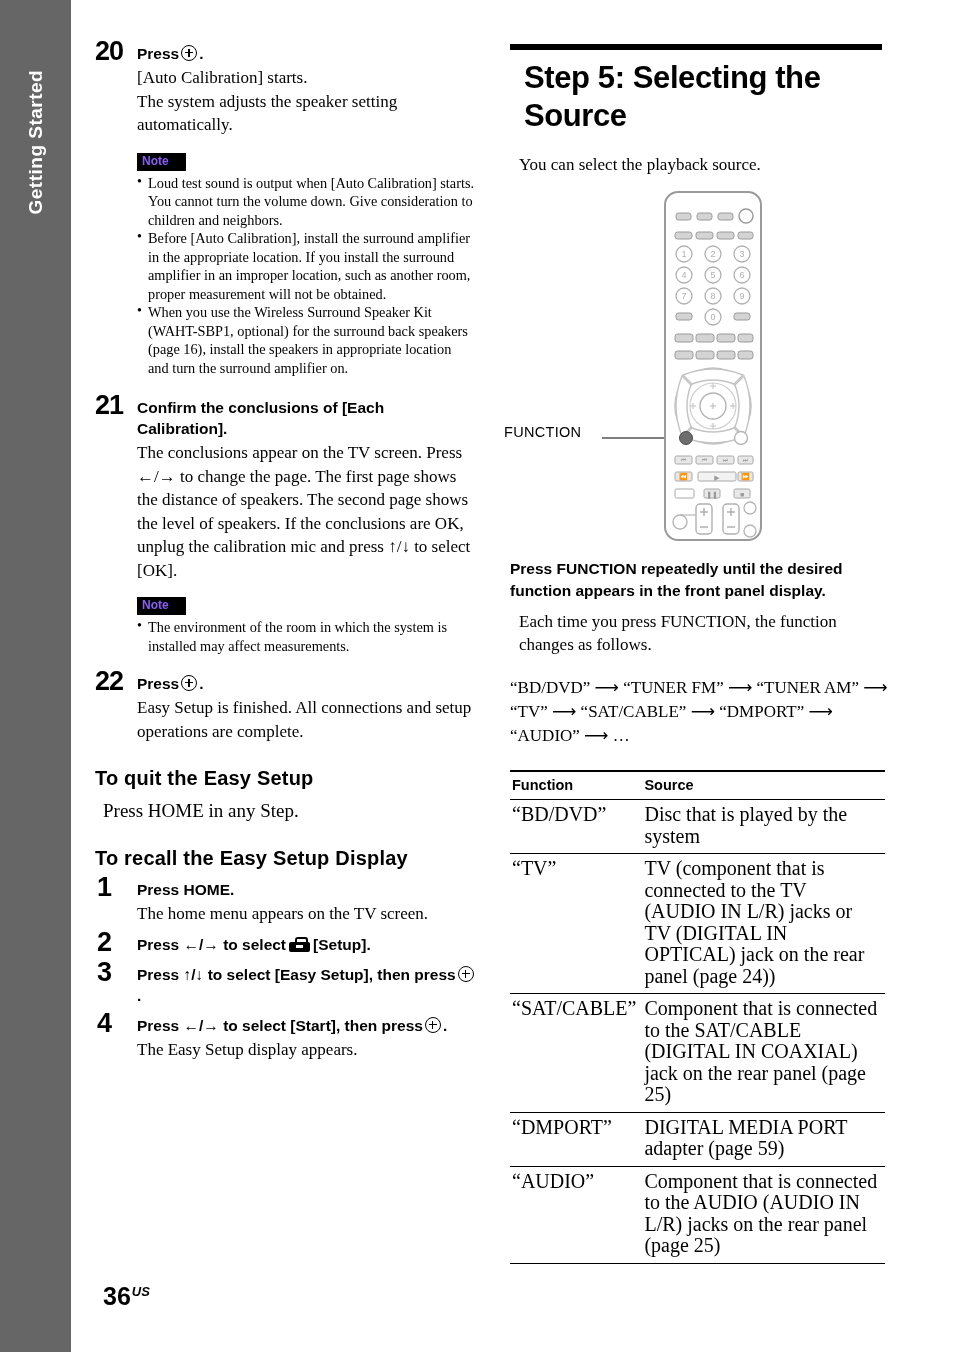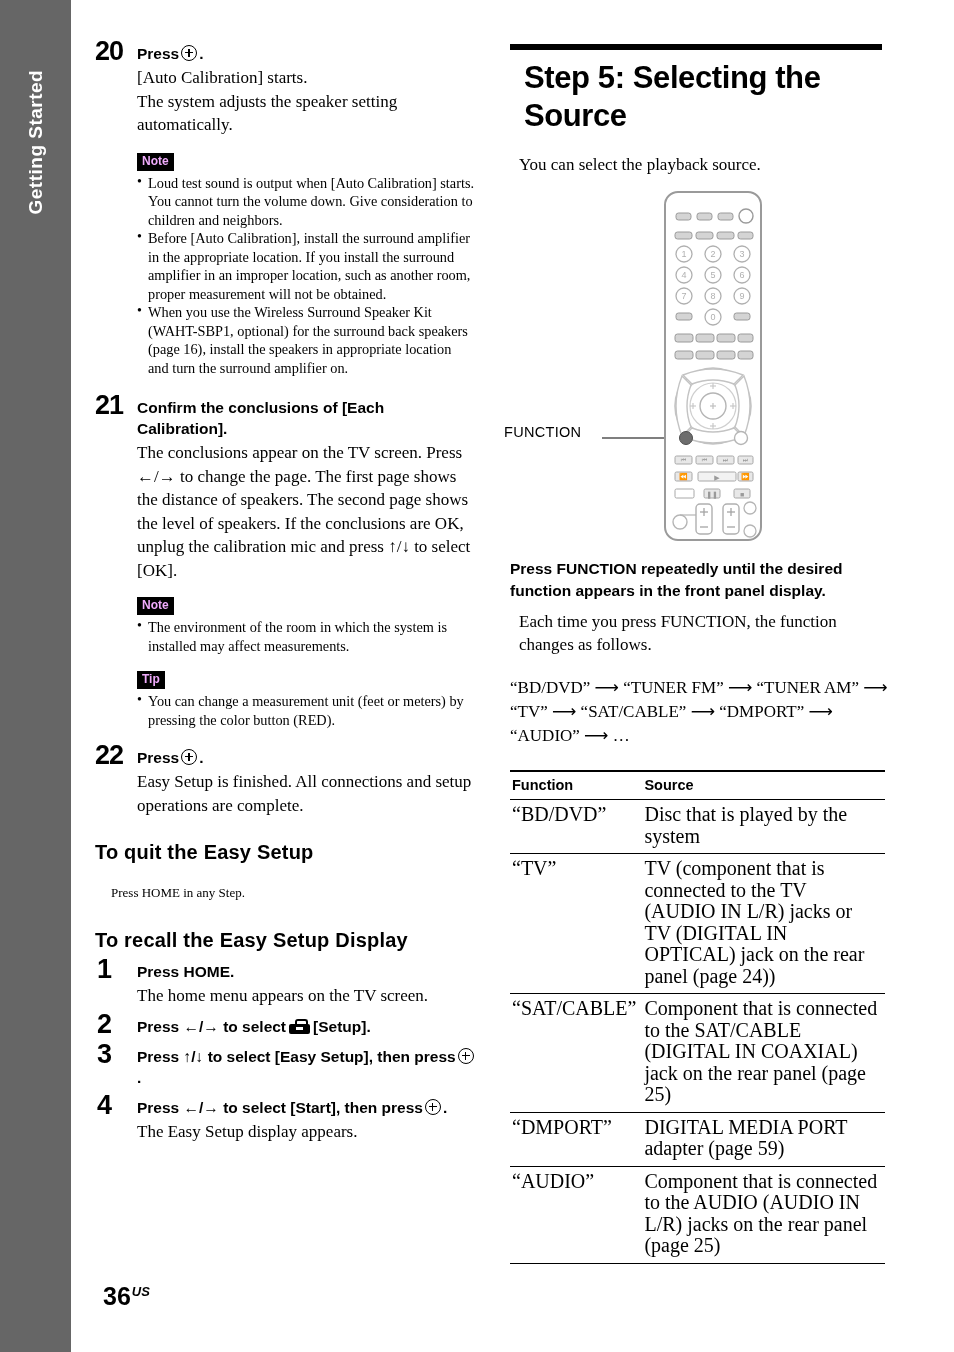--- a/index.html
+++ b/index.html
@@ -139,26 +139,26 @@
     position: absolute;
     left: 7px; bottom: 4px;
     width: 7px; height: 2.6px;
     background: #fff;
   }
 
   
   .badge {
     display: inline-block;
     background: #000;
-    color: #f0abfc;
+    color: #8b5cf6;
     font-family: "Liberation Sans", sans-serif;
     font-weight: bold;
     font-size: 12px;
     line-height: 15px;
-    padding: 1px 5px 2px 5px;
+    padding: 1px 17px 2px 5px;
   }
   .note-block {
     margin: 14px 0 0 42px;
     width: 338px;
   }
   .note-list {
     margin: 3px 0 0 0;
     padding: 0;
     list-style: none;
     font-family: "Liberation Serif", serif;
@@ -181,23 +181,23 @@
   .sub-head {
     font-family: "Liberation Sans", sans-serif;
     font-weight: bold;
     font-size: 20px;
     line-height: 26px;
     letter-spacing: 0.2px;
     margin: 22px 0 2px 0;
   }
   .plain {
     font-family: "Liberation Serif", serif;
-    font-size: 13px;
+    font-size: 19px;
     line-height: 23.5px;
-    margin: 16px;
+    margin: 8px;
   }
 
   
   .rule-bar {
     height: 6px;
     background: #000;
     width: 372px;
     margin-bottom: 9px;
   }
   .big-title {
@@ -323,26 +323,20 @@
       <p class="step-body">The conclusions appear on the TV screen. Press ←/→ to change the page. The first page shows the distance of speakers. The second page shows the level of speakers. If the conclusions are OK, unplug the calibration mic and press ↑/↓ to select [OK].</p>
     </div>
 
     <div class="note-block" style="margin-top:13px;">
       <span class="badge">Note</span>
       <ul class="note-list">
         <li>The environment of the room in which the system is installed may affect measurements.</li>
       </ul>
     </div>
 
-    <div class="note-block" style="margin-top:14px;">
-      <span class="badge">Tip</span>
-      <ul class="note-list">
-        <li>You can change a measurement unit (feet or meters) by pressing the color button (RED).</li>
-      </ul>
-    </div>
 
     <div class="step" style="margin-top:18px;">
       <div class="step-num">22</div>
       <p class="step-head">
         <span>Press</span><span class="enter-icon"></span><span>.</span>
       </p>
       <p class="step-body">Easy Setup is finished. All connections and setup operations are complete.</p>
     </div>
 
     <h2 class="sub-head">To quit the Easy Setup</h2>

